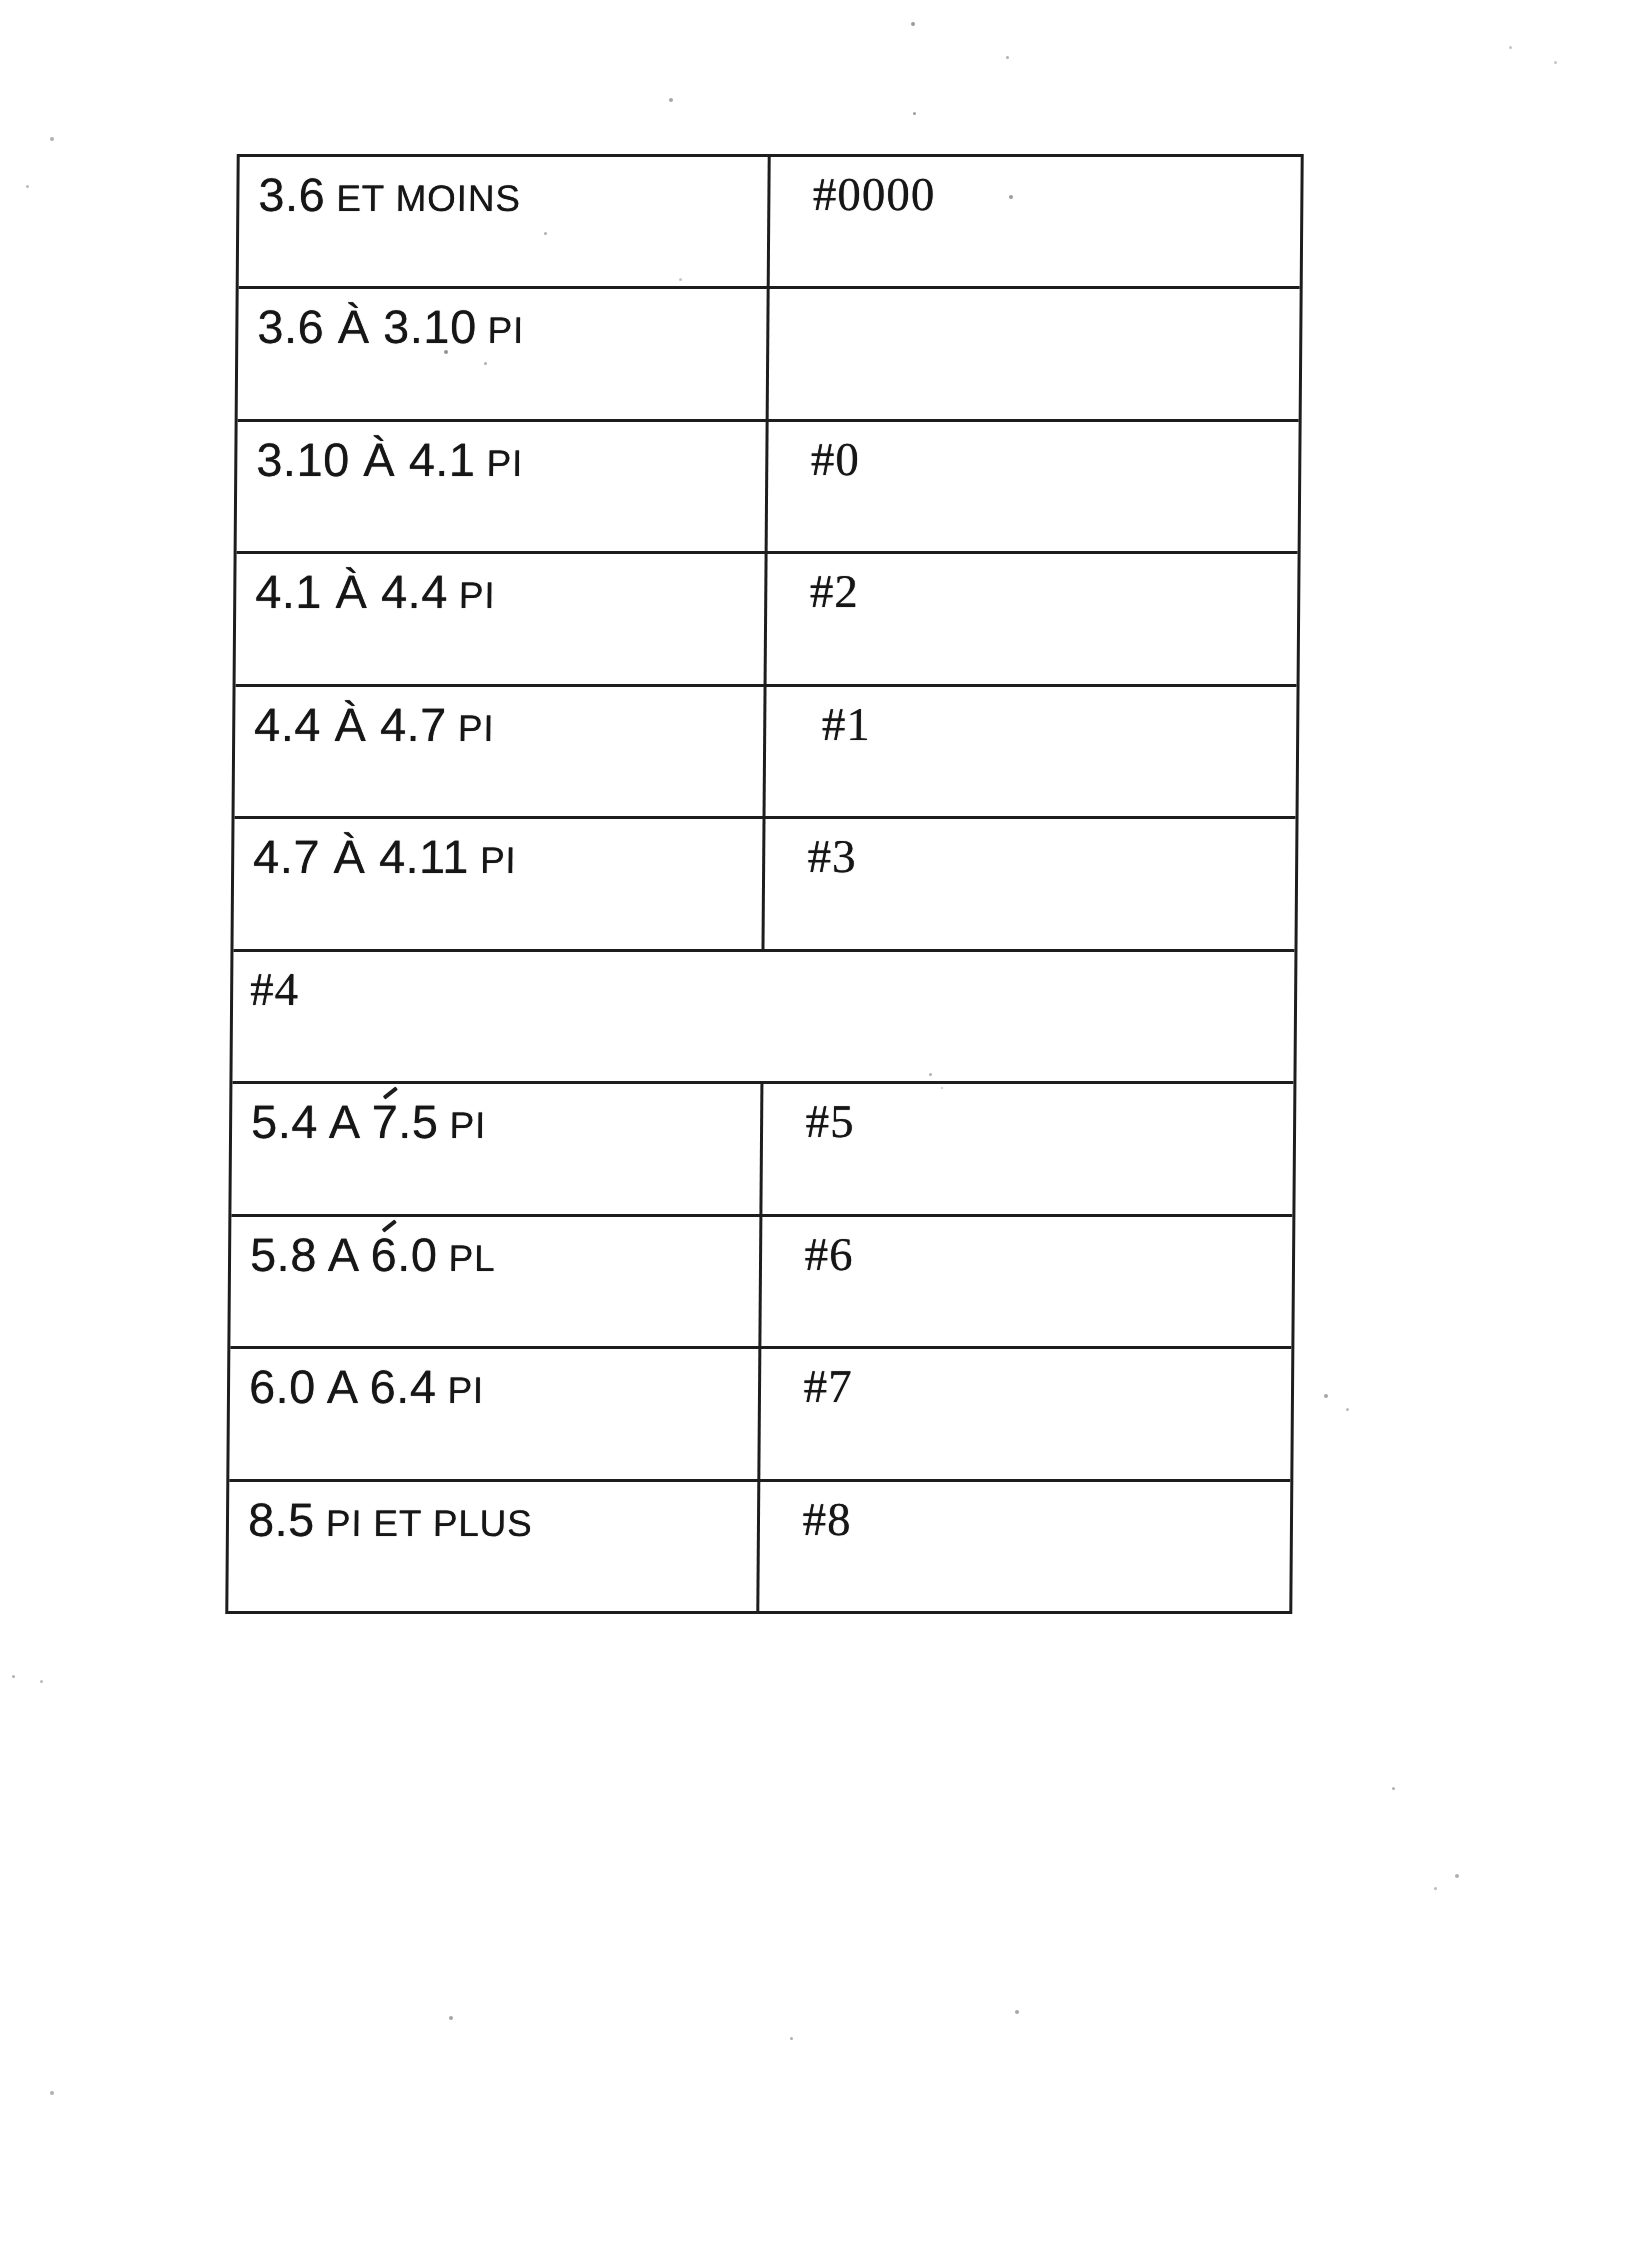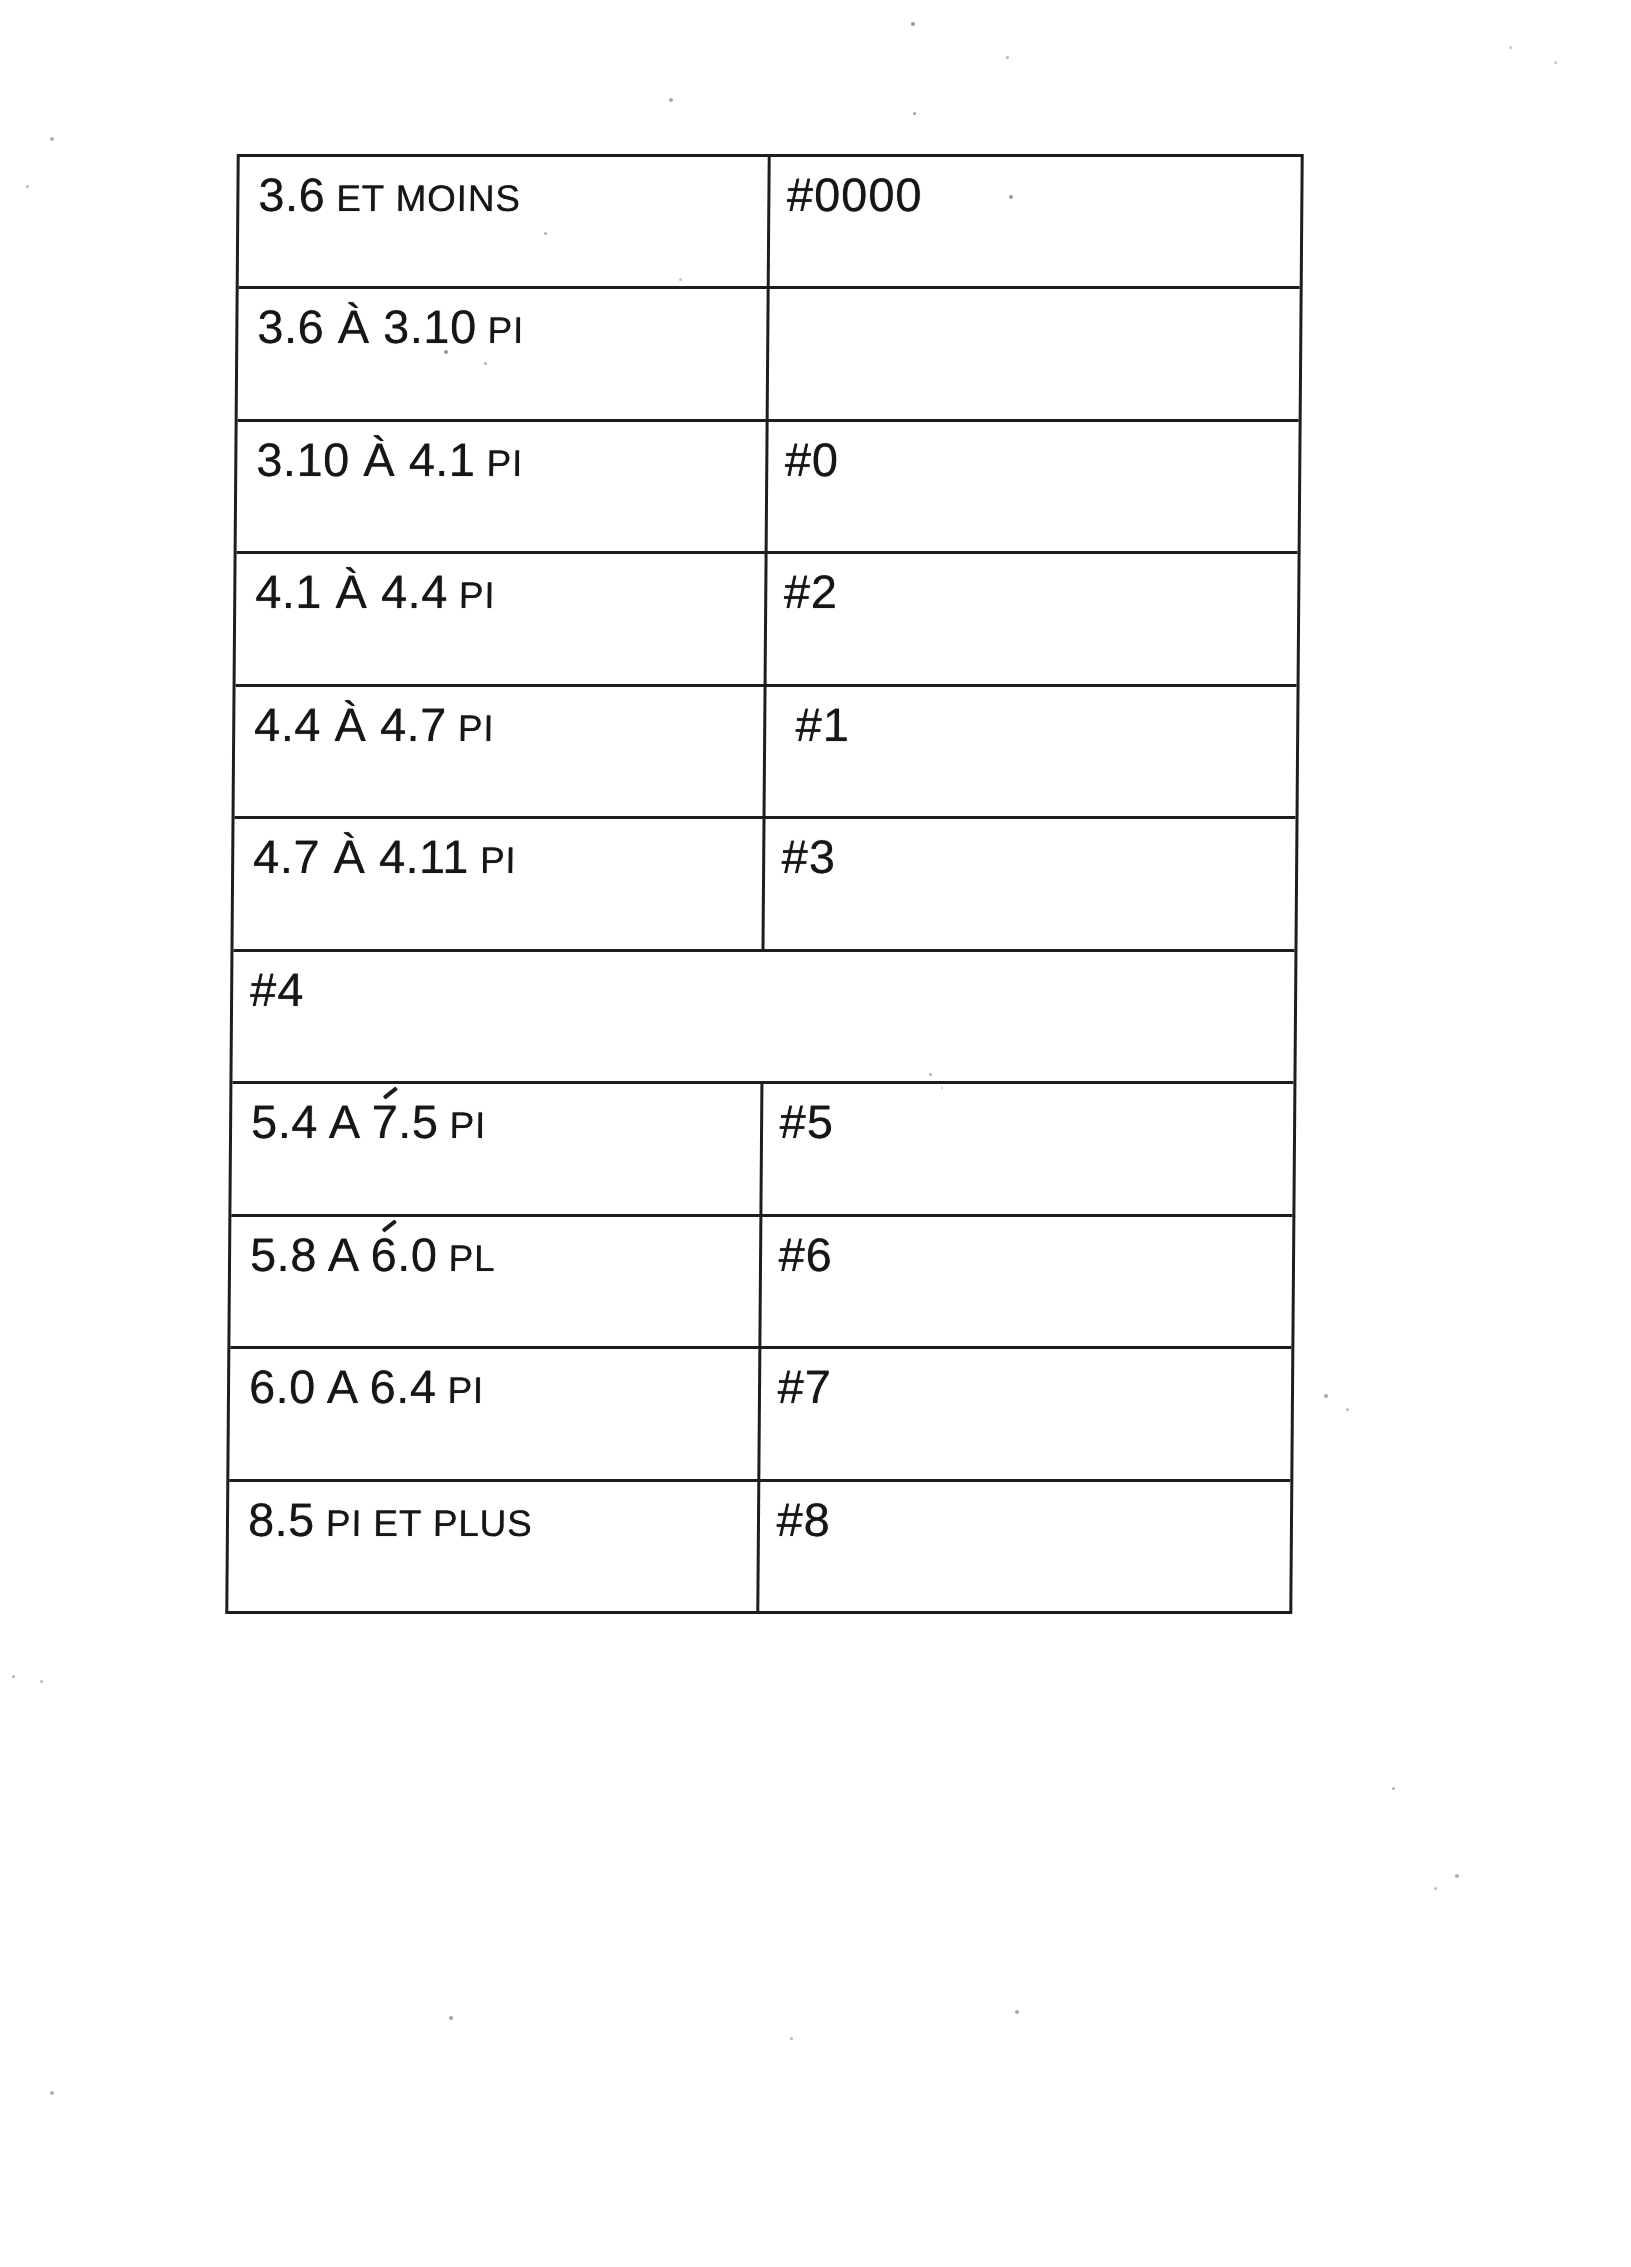--- a/index.html
+++ b/index.html
@@ -20,30 +20,31 @@
     box-sizing:border-box;
     display:flex;flex-direction:column;
     transform:skewX(-0.45deg);
     background:#fff;
   }
   .row{
     flex:1;
     display:flex;
     border-bottom:3px solid #1d1d1d;
     min-height:0;
+    gap:26px;
   }
   .row:last-child{border-bottom:none;}
   .cell{box-sizing:border-box;position:relative;}
   .label-cell{
     width:50%;
     border-right:3px solid #1d1d1d;
     padding:10px 0 0 19px;
     white-space:nowrap;
   }
-  .code-cell{flex:1;padding:10px 0 0 17px;}
+  .code-cell{flex:1;padding:10px 0 0 17px;font-family:Liberation Serif, serif;}
   .code-cell.indent{padding-left:30px;}
   .num{
     font-size:47px;
     letter-spacing:0.5px;
     text-shadow:0 0 0.8px rgba(10,10,10,0.85);
   }
   .rest{
     font-size:37px;
     margin-left:11px;
     letter-spacing:0.8px;

